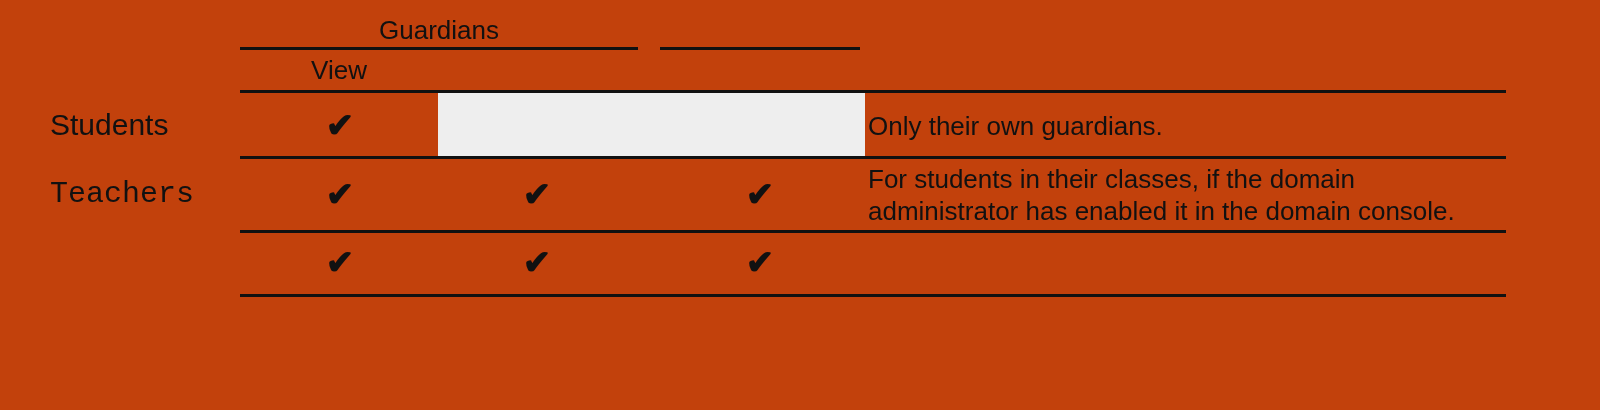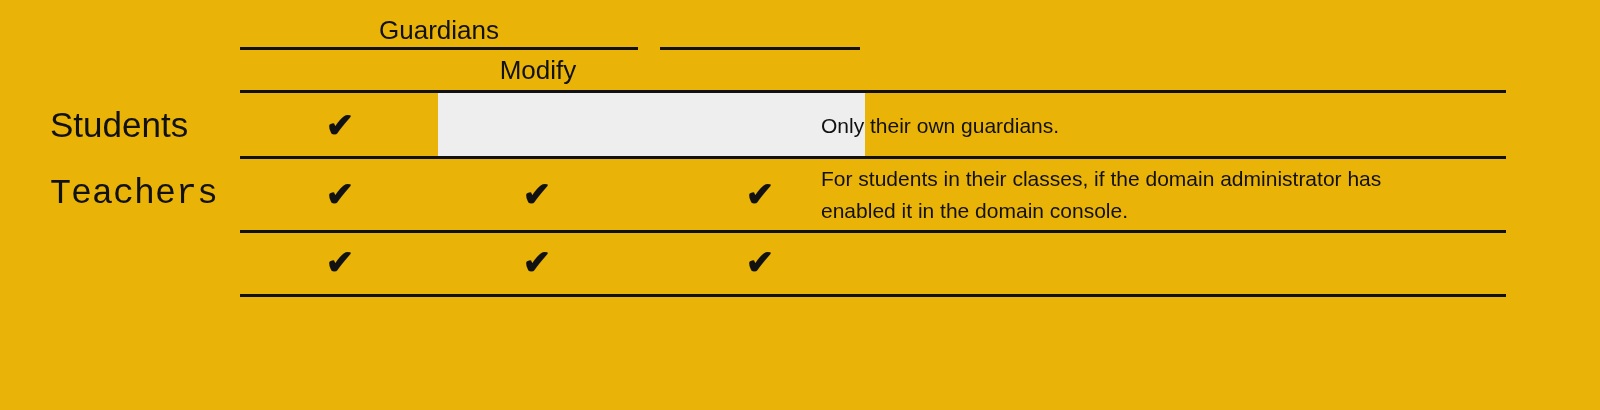--- a/index.html
+++ b/index.html
@@ -12,21 +12,21 @@
     height: 410px;
     font-family: "Liberation Sans", sans-serif;
     color: #111111;
     overflow: hidden;
   }
 
   #permissions-figure {
     position: relative;
     width: 1600px;
     height: 410px;
-    background: #eab308;
+    background: #c2410c;
   }
 
   
   .group-label {
     position: absolute;
     text-align: center;
     font-size: 26px;
     line-height: 30px;
     color: #111111;
     white-space: nowrap;
@@ -76,21 +76,21 @@
     top: 93px;
     width: 427px;
     height: 63px;
     background: #eeeeee;
   }
 
   
   .row-label {
     position: absolute;
     left: 50px;
-    font-size: 35px;
+    font-size: 30px;
     line-height: 30px;
     color: #111111;
     white-space: nowrap;
   }
   #row-label-0 { top: 110px; }
   #row-label-1 { top: 179px; font-family: Liberation Mono, monospace; }
   #row-label-2 { top: 247px; }
 
   
   .check {
@@ -106,23 +106,23 @@
   .col-modify  { left: 507px; }
   .col-invite  { left: 730px; }
 
   .check-r0 { top: 108px; }
   .check-r1 { top: 177px; }
   .check-r2 { top: 245px; }
 
   
   .note-cell {
     position: absolute;
-    left: 821px;
+    left: 868px;
     width: 640px;
-    font-size: 21px;
+    font-size: 26px;
     line-height: 32px;
     color: #111111;
   }
   #note-0 { top: 110px; }
   #note-1 { top: 163px; }
   #note-2 { top: 247px; }
 
   
   #figure-footnote {
     position: absolute;
@@ -137,21 +137,21 @@
 </head>
 <body>
 
 <div id="permissions-figure">
 
   <div class="group-label" id="group-guardians">Guardians</div>
 
   <div class="group-rule" id="group-rule-guardians"></div>
   <div class="group-rule" id="group-rule-invitations"></div>
 
-  <div class="sub-label" id="sub-modify">Modify</div>
+  <div class="sub-label" id="sub-view">View</div>
 
   <div class="table-rule" id="rule-head"></div>
   <div class="table-rule" id="rule-r1"></div>
   <div class="table-rule" id="rule-r2"></div>
   <div class="table-rule" id="rule-r3"></div>
 
   <div id="shade-students"></div>
 
   <div class="row-label" id="row-label-0">Students</div>
   <div class="check col-view check-r0">✔</div>

